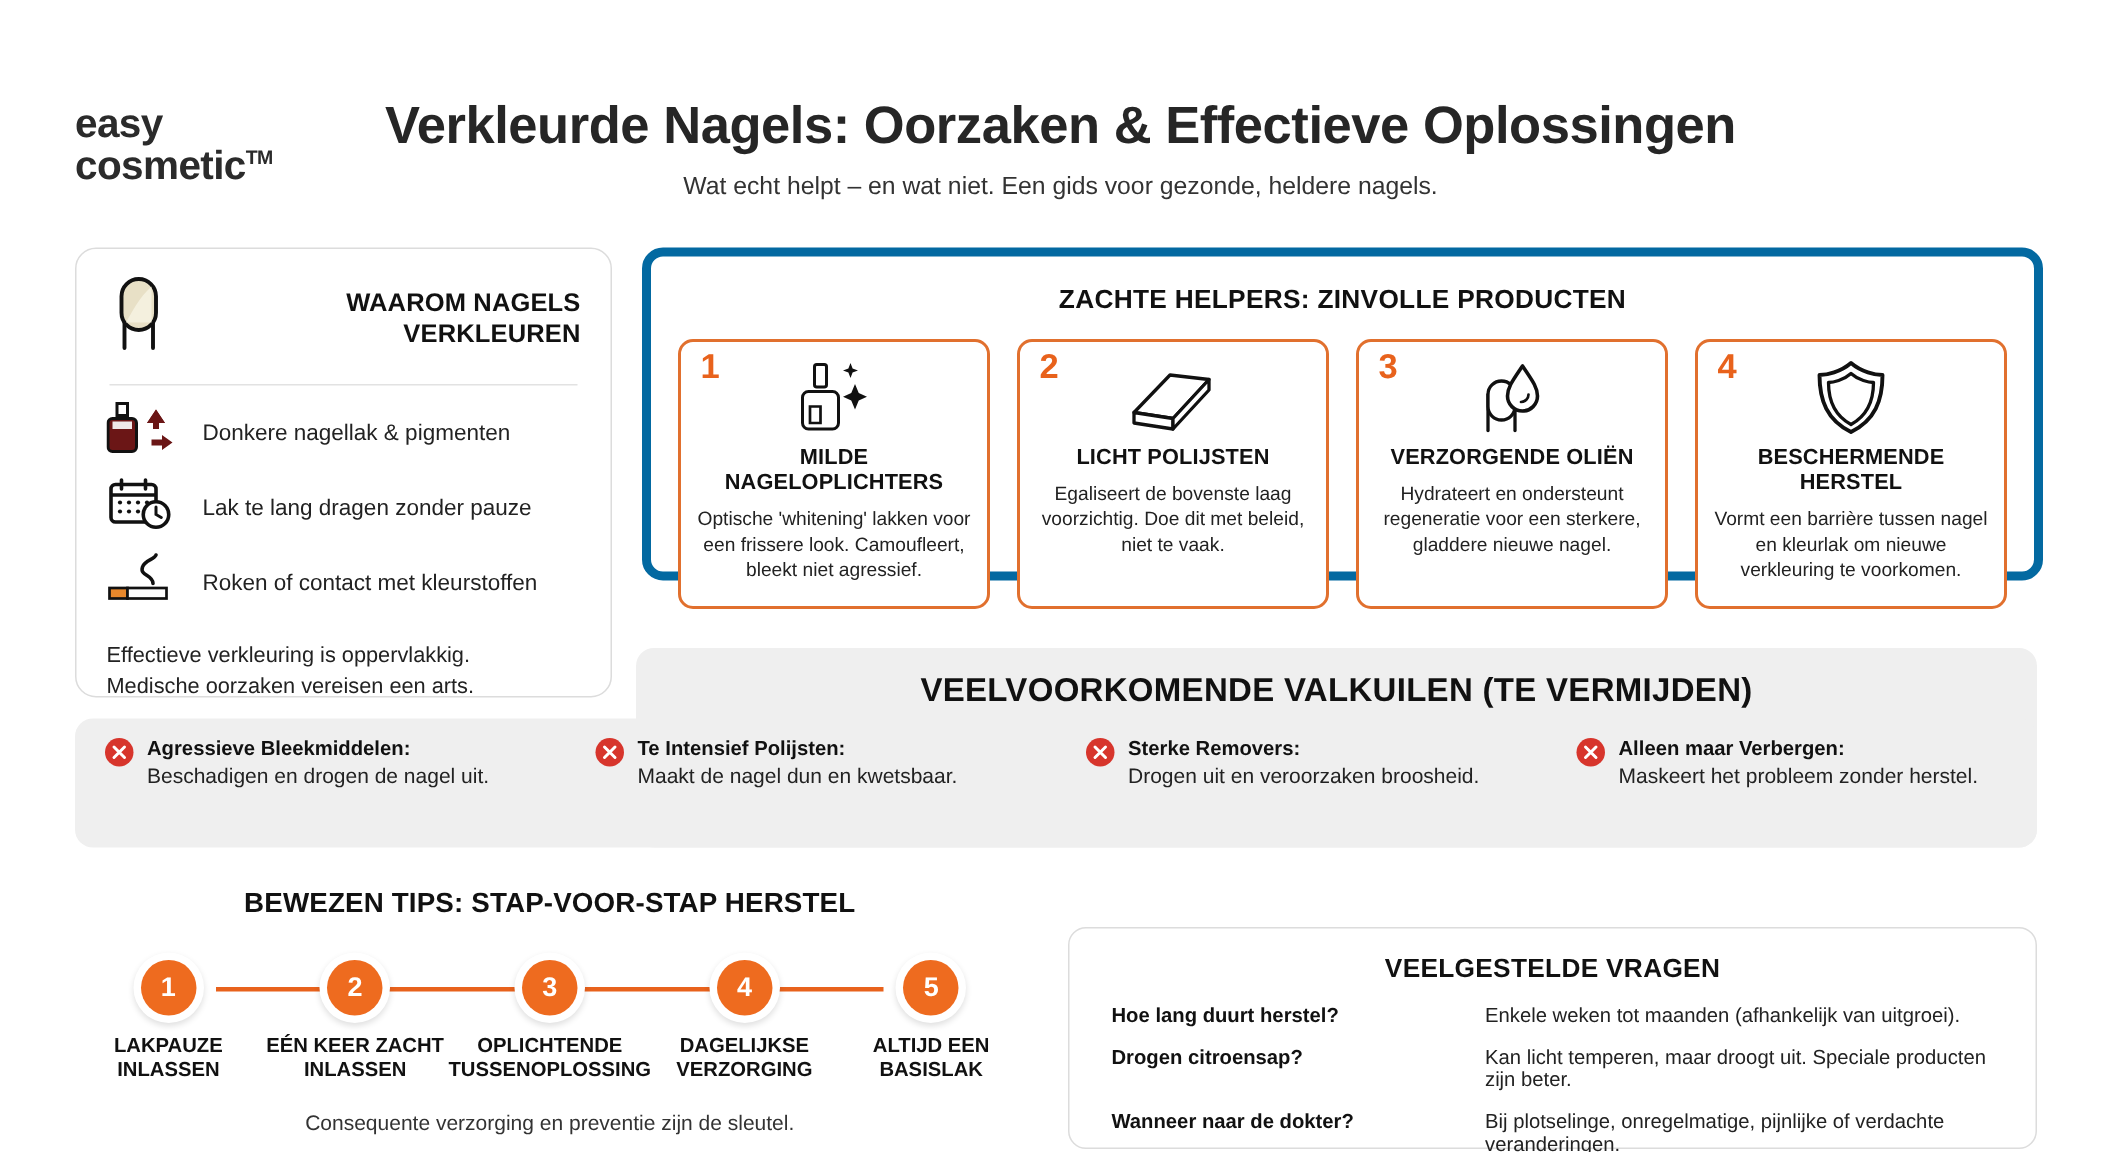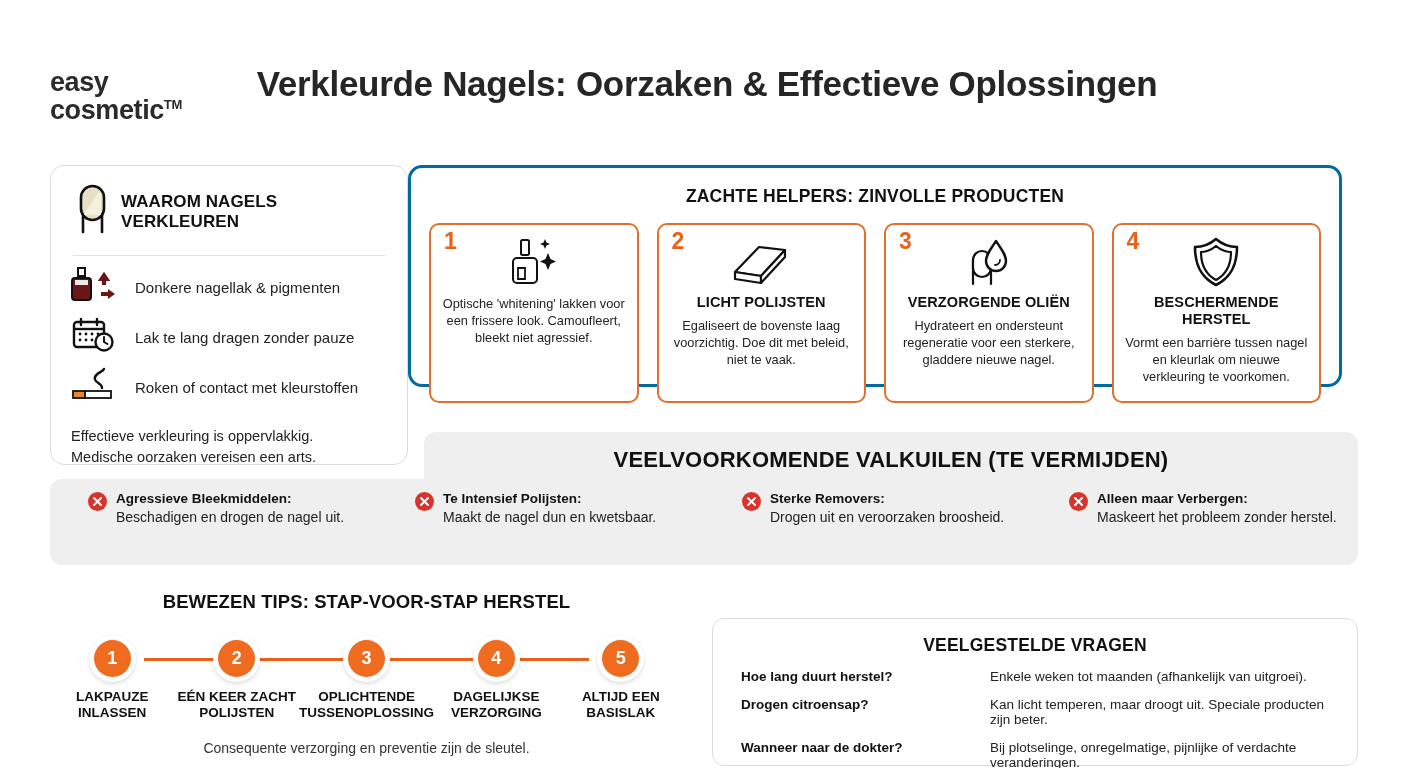--- a/index.html
+++ b/index.html
@@ -30,39 +30,39 @@
   .subtitle {
     font-size: 16.5px; color: #333; margin-top: 11px;
   }
 
   
   .left-panel {
     position: absolute; left: 50px; top: 137px; width: 358px; height: 300px;
     border: 1px solid #dcdcdc; border-radius: 14px; background: #fff;
     padding: 16px 20px;
   }
-  .lp-head { display: flex; align-items: center; gap: 8px; }
+  .lp-head { display: flex; align-items: center; gap: 20px; text-align: right; }
   .lp-title {
     font-size: 17px; font-weight: bold; line-height: 1.18; color: #111;
     letter-spacing: 0.1px;
   }
   .lp-divider { height: 1px; background: #e2e2e2; margin: 13px 2px 6px 2px; }
   .lp-row {
     display: flex; align-items: center; gap: 16px; height: 50px;
   }
   .lp-row-text { font-size: 15px; color: #222; }
   .lp-foot {
     margin-top: 14px; font-size: 14.5px; line-height: 1.45; color: #222;
   }
   .ic { flex: 0 0 auto; display: block; }
 
   
   .products-panel {
-    position: absolute; left: 408px; top: 137px; width: 934px; height: 222px;
-    border: 3px solid #0369a1; border-radius: 14px; background: #fff;
+    position: absolute; left: 428px; top: 137px; width: 934px; height: 222px;
+    border: 6px solid #0369a1; border-radius: 14px; background: #fff;
   }
   .products-title {
     text-align: center; font-size: 17.5px; font-weight: bold;
     color: #111; margin-top: 18px; letter-spacing: 0.2px;
   }
   .cards {
     display: flex; gap: 18px; padding: 0 18px; margin-top: 16px;
   }
   .card {
     flex: 1; border: 2px solid #E1702E; border-radius: 10px; background: #fff;
@@ -93,21 +93,21 @@
   .pitfalls-title {
     position: absolute; left: 424px; top: 419px; width: 934px;
     text-align: center; font-size: 22px; font-weight: bold; color: #111;
     letter-spacing: 0.2px; z-index: 3;
   }
   .pitfall-list {
     position: absolute; left: 50px; top: 463px; width: 1308px;
     display: flex; z-index: 3;
   }
   .pitfall {
-    flex: 1; display: flex; gap: 9px; padding-left: 38px; align-items: flex-start;
+    flex: 1; display: flex; gap: 9px; padding-left: 20px; align-items: flex-start;
   }
   .xcircle {
     flex: 0 0 auto; width: 19px; height: 19px; border-radius: 50%;
     background: #D7352C; display: flex; align-items: center; justify-content: center;
     margin-top: 1px;
   }
   .pf-head { font-size: 13.5px; font-weight: bold; color: #111; }
   .pf-sub { font-size: 14px; color: #222; margin-top: 3px; }
 
   
@@ -162,20 +162,21 @@
 
 <div class="page">
 
   <div class="logo">
     <span>easy</span><br>
     <span>cosmetic</span><span class="tm">TM</span>
   </div>
 
   <div class="header-center">
     <div class="title">Verkleurde Nagels: Oorzaken &amp; Effectieve Oplossingen</div>
+    <div class="subtitle">Wat echt helpt – en wat niet. Een gids voor gezonde, heldere nagels.</div>
   </div>
 
   <div class="left-panel">
     <div class="lp-head">
       <span class="ic">
         <svg width="42" height="56" viewBox="0 0 42 56">
           <path d="M12 16 V50" stroke="#111" stroke-width="2.6" fill="none" stroke-linecap="round"></path>
           <path d="M31 16 V50" stroke="#111" stroke-width="2.6" fill="none" stroke-linecap="round"></path>
           <rect x="10" y="4" width="23" height="34" rx="11.5" fill="#e8e0c6" stroke="#111" stroke-width="2.6"></rect>
           <path d="M13 33 C17 26, 22 16, 30 9 L30 33 Z" fill="#f6f2e2" opacity="0.85"></path>
@@ -247,20 +248,21 @@
         <div class="card-num">1</div>
         <div class="card-icon">
           <svg width="60" height="52" viewBox="0 0 60 52">
             <rect x="17" y="4" width="8" height="15" rx="1.5" fill="#fff" stroke="#111" stroke-width="2"></rect>
             <path d="M13 22 h16 a4 4 0 0 1 4 4 v17 a4 4 0 0 1 -4 4 h-16 a4 4 0 0 1 -4 -4 v-17 a4 4 0 0 1 4 -4 z" fill="#fff" stroke="#111" stroke-width="2"></path>
             <path d="M14 32 h7 v11 h-7 z" fill="none" stroke="#111" stroke-width="1.8"></path>
             <path d="M44 17 L46.5 23 L52 25.5 L46.5 28 L44 34 L41.5 28 L36 25.5 L41.5 23 Z" fill="#111"></path>
             <path d="M41 3 L42.4 6.6 L46 8 L42.4 9.4 L41 13 L39.6 9.4 L36 8 L39.6 6.6 Z" fill="#111"></path>
           </svg>
         </div>
+        <div class="card-title">MILDE NAGELOPLICHTERS</div>
         <div class="card-desc">Optische 'whitening' lakken voor een frissere look. Camoufleert, bleekt niet agressief.</div>
       </div>
 
       <div class="card">
         <div class="card-num">2</div>
         <div class="card-icon">
           <svg width="64" height="52" viewBox="0 0 64 52">
             <path d="M6 36 L30 11 L56 14 L32 40 Z" fill="#fff" stroke="#111" stroke-width="2.2" stroke-linejoin="round"></path>
             <path d="M6 36 L6 43 L32 47 L32 40 Z" fill="#fff" stroke="#111" stroke-width="2.2" stroke-linejoin="round"></path>
             <path d="M32 40 L32 47 L56 21 L56 14 Z" fill="#fff" stroke="#111" stroke-width="2.2" stroke-linejoin="round"></path>
@@ -354,21 +356,21 @@
   <div class="steps-title">BEWEZEN TIPS: STAP-VOOR-STAP HERSTEL</div>
   <div class="steps-wrap">
     <div class="step-line"></div>
     <div class="steps">
       <div class="step">
         <div class="step-circle">1</div>
         <div class="step-label">LAKPAUZE INLASSEN</div>
       </div>
       <div class="step">
         <div class="step-circle">2</div>
-        <div class="step-label">EÉN KEER ZACHT POLIJSTEN</div>
+        <div class="step-label">EÉN KEER ZACHT INLASSEN</div>
       </div>
       <div class="step">
         <div class="step-circle">3</div>
         <div class="step-label">OPLICHTENDE TUSSENOPLOSSING</div>
       </div>
       <div class="step">
         <div class="step-circle">4</div>
         <div class="step-label">DAGELIJKSE VERZORGING</div>
       </div>
       <div class="step">

